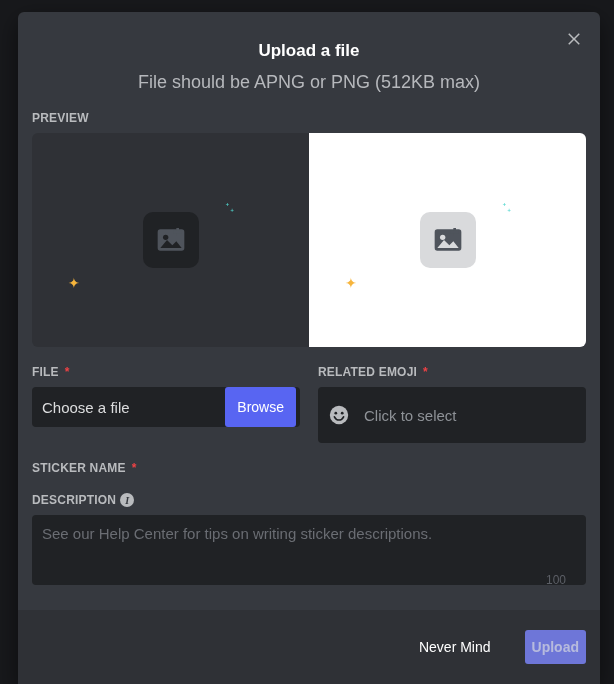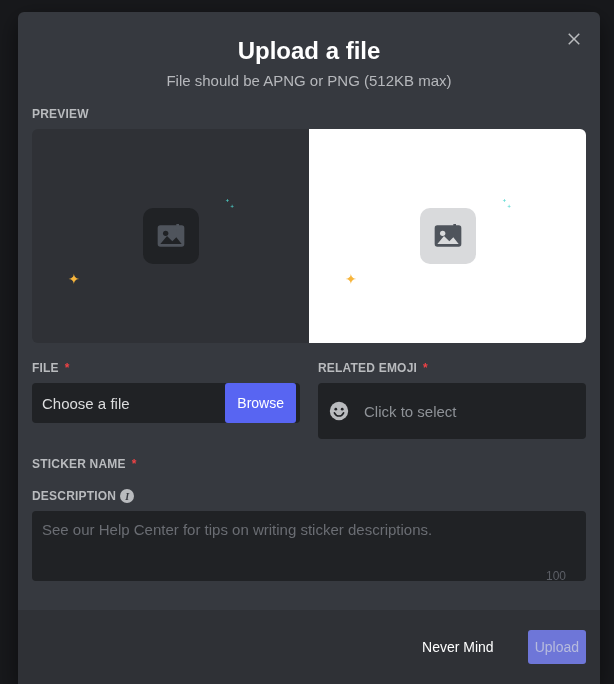--- a/index.html
+++ b/index.html
@@ -35,27 +35,27 @@
     align-items: center;
     justify-content: center;
   }
   .close-btn svg { width: 18px; height: 18px; }
   .header {
     padding: 24px 16px 6px;
     text-align: center;
   }
   .title {
     color: #ffffff;
-    font-size: 24px;
+    font-size: 17px;
     font-weight: 700;
     line-height: 30px;
   }
   .subtitle {
     color: #b6b8bc;
-    font-size: 15px;
+    font-size: 18px;
     margin-top: 6px;
   }
   .content {
     padding: 8px 14px 16px;
     flex: 1;
     overflow: hidden;
   }
   .section-label {
     font-size: 12px;
     font-weight: 700;
@@ -210,21 +210,21 @@
     color: #ffffff;
     font-size: 14px;
     font-weight: 500;
     cursor: pointer;
   }
   .btn-upload {
     background: #7983f5;
     border: none;
     color: #cfd3fb;
     font-size: 14px;
-    font-weight: 400;
+    font-weight: 700;
     padding: 9px 7px;
     border-radius: 3px;
     cursor: not-allowed;
     opacity: 0.85;
   }
 </style>
 </head>
 <body>
 
 <div class="modal">

